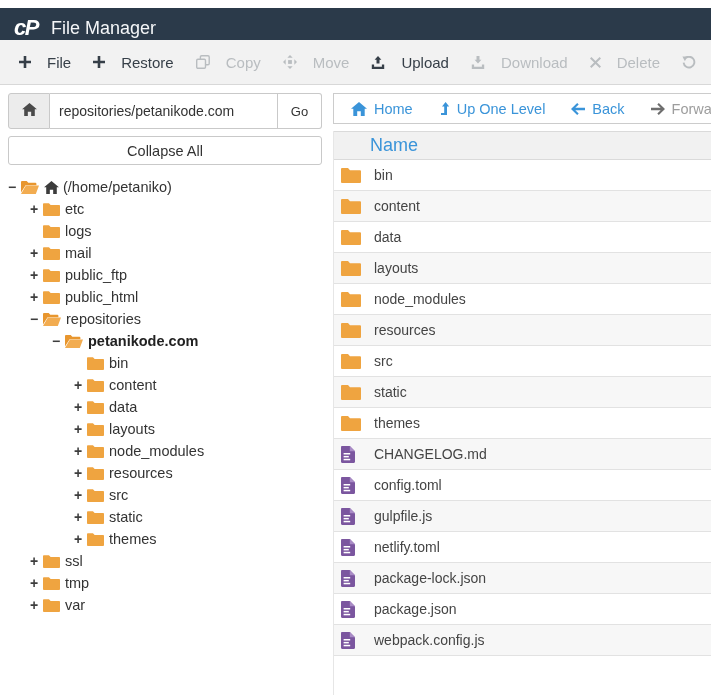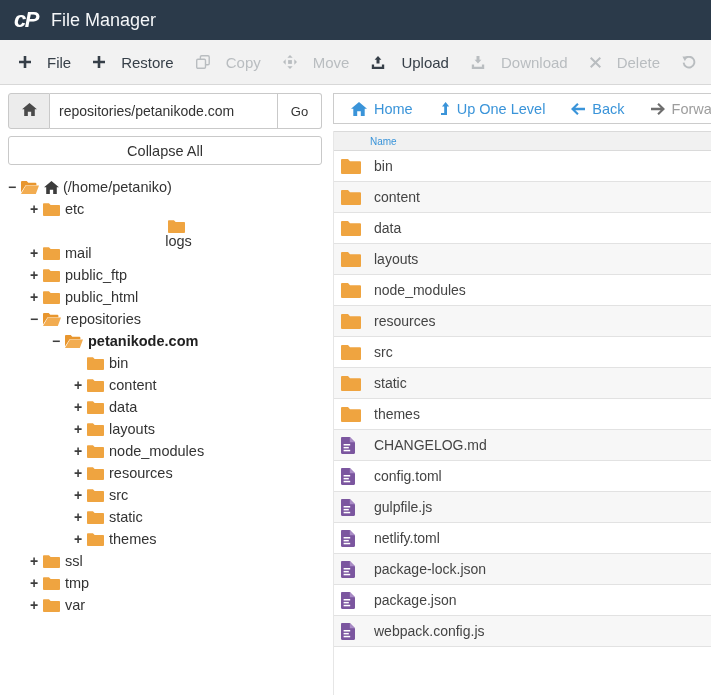--- a/index.html
+++ b/index.html
@@ -1,20 +1,20 @@
 <!DOCTYPE html>
 <html><head>
 <meta charset="utf-8">
 <style>
   html,body{margin:0;padding:0;}
   body{font-family:"Liberation Sans",sans-serif;}
   .app{position:relative;width:711px;height:695px;overflow:hidden;background:#fff;}
 
   
-  .app-header{position:absolute;top:0;left:0;right:0;height:40px;background:#2b3a4a;
+  .app-header{position:absolute;top:8px;left:0;right:0;height:40px;background:#2b3a4a;
     display:flex;align-items:center;padding-left:14px;gap:13px;}
   .logo{font-style:italic;font-weight:800;font-size:22px;color:#fff;letter-spacing:-1.5px;}
   .app-title{font-size:18px;color:#f4f6f8;font-weight:400;}
 
   
   .toolbar{position:absolute;top:40px;left:0;right:0;height:45px;background:#f2f2f2;
     border-bottom:1px solid #d8d8d8;display:flex;align-items:center;padding-left:8px;box-sizing:border-box;}
   .tb-item{display:flex;align-items:center;gap:16px;padding:0 11px;height:44px;
     font-size:15px;color:#363f48;cursor:pointer;white-space:nowrap;}
   .tb-item.disabled{color:#b9bdc0;cursor:default;}
@@ -48,22 +48,22 @@
   .nav-bar{position:absolute;top:8px;left:6px;right:-2px;height:31px;border:1px solid #cccccc;
     background:#fff;display:flex;align-items:center;padding:0 4px;box-sizing:border-box;}
   .nav-item{display:flex;align-items:center;gap:7px;padding:0 13px;font-size:14.5px;
     color:#3a94d9;cursor:pointer;white-space:nowrap;}
   .nav-item.disabled{color:#9d9d9d;cursor:default;}
   .nav-item.disabled .nav-icon{color:#6e6e6e;}
   .nav-icon{display:inline-flex;align-items:center;}
   .nav-icon svg{display:block;}
 
   .table-wrap{position:absolute;top:46px;left:6px;right:0;bottom:0;border-left:1px solid #e6e6e6;}
-  .table-header{height:20px;background:#f1f1f1;border-top:1px solid #dadada;border-bottom:1px solid #dadada;
-    display:flex;align-items:center;padding-left:36px;font-size:10px;color:#3a94d9;box-sizing:border-box;}
+  .table-header{height:29px;background:#f1f1f1;border-top:1px solid #dadada;border-bottom:1px solid #dadada;
+    display:flex;align-items:center;padding-left:36px;font-size:18px;color:#3a94d9;box-sizing:border-box;}
   .file-row{height:31px;display:flex;align-items:center;padding-left:7px;
     border-bottom:1px solid #e2e2e2;font-size:14px;color:#444;background:#fff;box-sizing:border-box;cursor:pointer;}
   .file-row:nth-child(even){background:#f7f7f7;}
   .row-icon{width:21px;display:inline-flex;align-items:center;flex:none;}
   .row-icon svg{display:block;}
   .row-name{margin-left:12px;}
 </style>
 </head>
 <body>
 
@@ -186,21 +186,21 @@
         </div>
         <div class="tree-item" style="padding-left: 22px;">
           <span class="tree-toggle">+</span>
           <span class="tree-ficon">
             <svg width="17" height="13" viewBox="0 0 20 15">
               <path fill="#efa440" d="M1 0h6l2 2.2h10a1 1 0 0 1 1 1V14a1 1 0 0 1-1 1H1a1 1 0 0 1-1-1V1a1 1 0 0 1 1-1z"></path>
             </svg>
           </span>
           <span class="tree-label">etc</span>
         </div>
-        <div class="tree-item" style="padding-left: 22px; flex-direction: column;">
+        <div class="tree-item" style="padding-left: 22px;">
           <span class="tree-toggle"></span>
           <span class="tree-ficon">
             <svg width="17" height="13" viewBox="0 0 20 15">
               <path fill="#efa440" d="M1 0h6l2 2.2h10a1 1 0 0 1 1 1V14a1 1 0 0 1-1 1H1a1 1 0 0 1-1-1V1a1 1 0 0 1 1-1z"></path>
             </svg>
           </span>
           <span class="tree-label">logs</span>
         </div>
         <div class="tree-item" style="padding-left: 22px;">
           <span class="tree-toggle">+</span>

